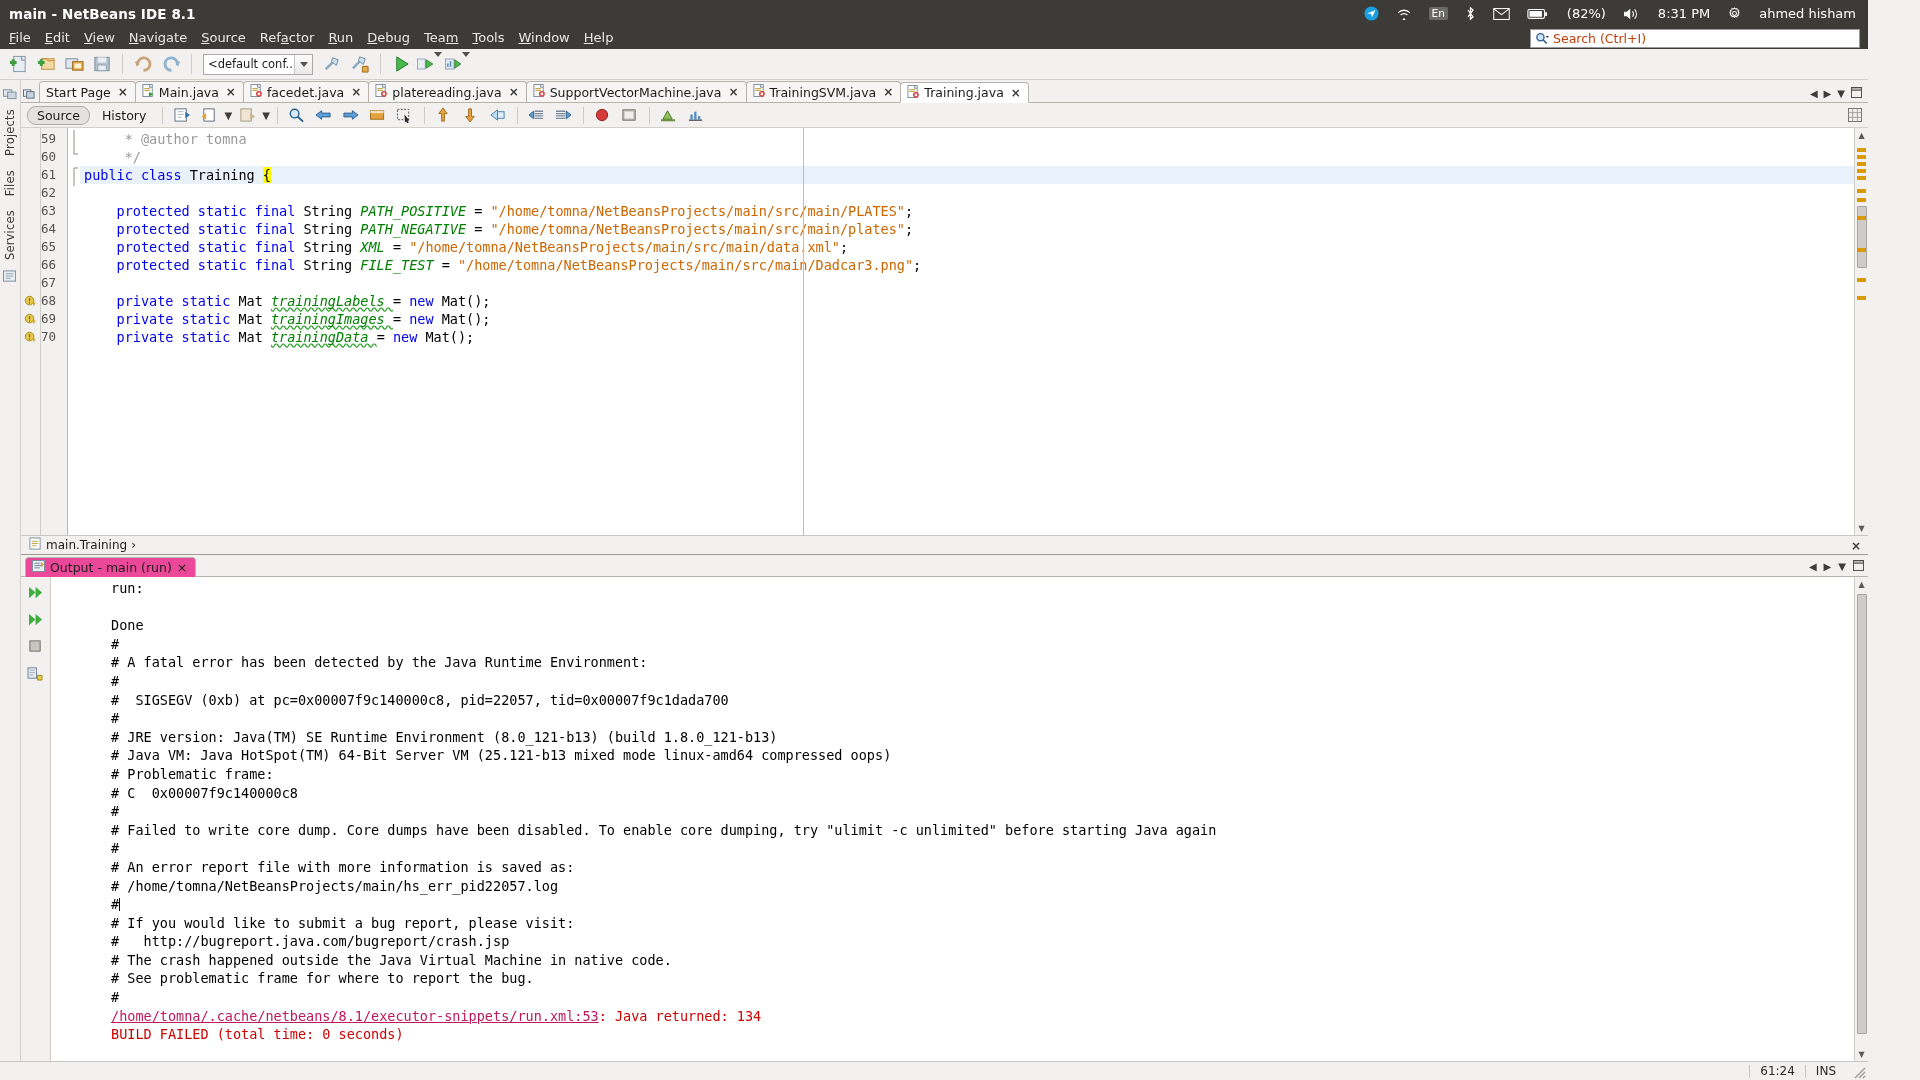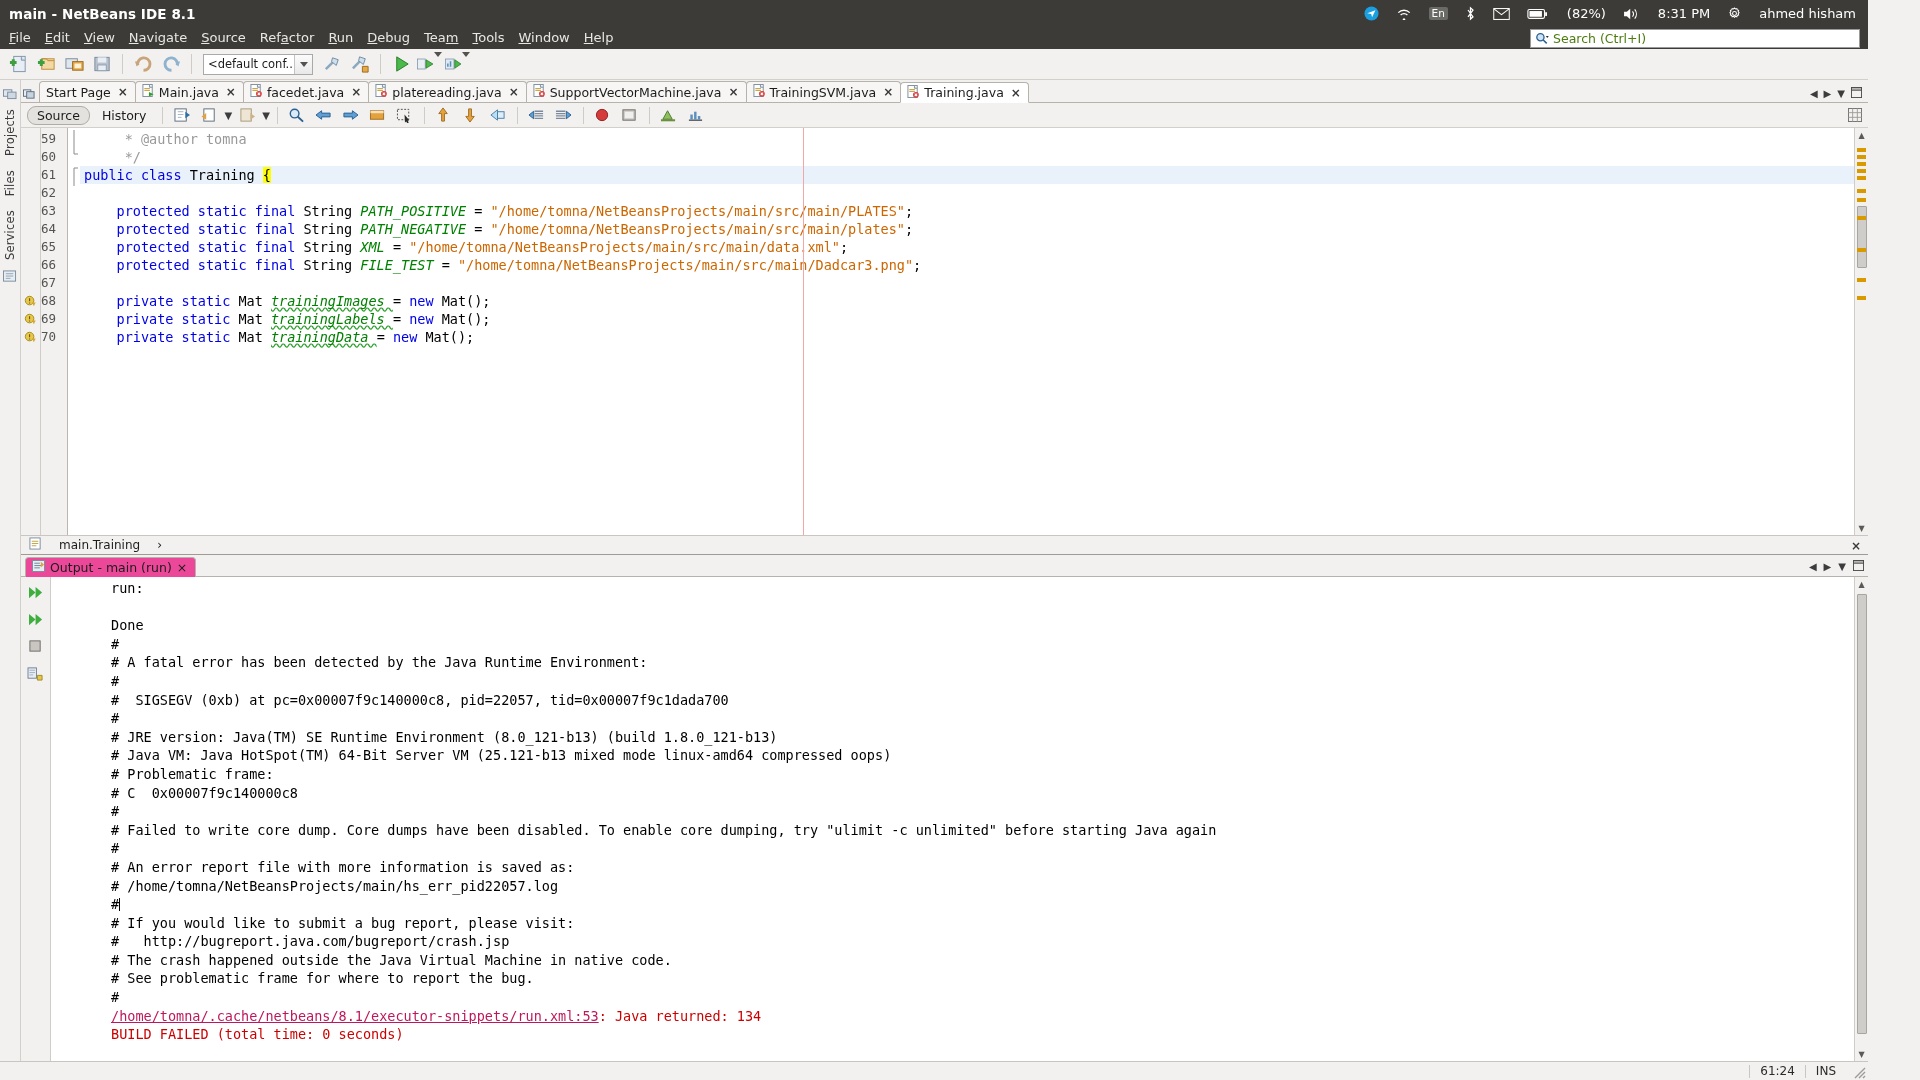--- a/index.html
+++ b/index.html
@@ -37,21 +37,21 @@
     display: flex; align-items: center; flex: 0 0 22px; position: relative;
   }
   .menu-item { padding: 0 7px; font-size: 13px; line-height: 22px; color: #e9e7e4; cursor: default; white-space: nowrap; }
   .menu-item:first-child { padding-left: 9px; }
   .menu-item u { text-decoration: underline; }
   .search-box {
     position: absolute; right: 8px; top: 2px; width: 330px; height: 19px;
     background: #ffffff; border: 1px solid #9a9a9a; display: flex; align-items: center;
   }
   .search-box .mag { width: 22px; height: 17px; display:flex; align-items:center; justify-content:center; }
-  .search-ph { color: #4d7c0f; font-size: 12.5px; font-family: "DejaVu Sans", sans-serif; }
+  .search-ph { color: #c2410c; font-size: 12.5px; font-family: "DejaVu Sans", sans-serif; }
 
   
   .toolbar {
     height: 31px; flex: 0 0 31px; background: #f2f1f0;
     border-bottom: 1px solid #d3d0cb;
     display: flex; align-items: center; padding-left: 5px; gap: 2px;
   }
   .tb-btn { width: 26px; height: 25px; display: flex; align-items: center; justify-content: center; border-radius: 2px; }
   .tb-sep { width: 1px; height: 20px; background: #cfccc7; margin: 0 5px; }
   .conf-combo {
@@ -144,21 +144,21 @@
     width: 14px; background: #f2f1f0; border-left: 1px solid #d0cdc8;
     display:flex; flex-direction:column; align-items:center; position: relative;
   }
   .scroll-arrow { width:14px; height:14px; display:flex; align-items:center; justify-content:center; font-size:8px; color:#5d5a56; }
   .ed-thumb { position:absolute; left:2px; width:10px; background:#cfcdc9; border:1px solid #a9a6a2; border-radius:1px; }
   .err-mark { position:absolute; right:2px; width:9px; height:4px; background:#d99a00; }
 
   
   .breadcrumb {
     height: 19px; flex: 0 0 19px; background: #f2f1f0; border-top: 1px solid #c9c6c1;
-    display: flex; align-items: center; gap: 17px; padding-left: 8px;
+    display: flex; align-items: center; gap: 4px; padding-left: 8px;
     font-size: 12px; color: #1c1c1c; position: relative;
   }
   .bc-close { position:absolute; right:7px; top:3px; font-size:12px; color:#3a3a3a; font-weight:bold; }
 
   
   .output-win { flex: 0 0 auto; display: flex; flex-direction: column; background:#f2f1f0; border-top:1px solid #9e9a95; }
   .out-tabbar {
     height: 22px; flex: 0 0 22px; display: flex; align-items: flex-end; padding-left: 4px;
     position: relative; border-bottom: 1px solid #b6b2ac;
   }
@@ -678,22 +678,22 @@
           <div class="margin-line"></div>
         <div class="cl"><span class="cmt">     * @author tomna</span></div>
             <div class="cl"><span class="cmt">     */</span></div>
             <div class="cl hl"><span class="kw">public class </span><span class="pln">Training </span><span class="pln brace-hl">{</span></div>
             <div class="cl"><span class="pln"></span></div>
             <div class="cl"><span class="pln">    </span><span class="kw">protected static final </span><span class="pln">String </span><span class="fld">PATH_POSITIVE </span><span class="pln">= </span><span class="str">"/home/tomna/NetBeansProjects/main/src/main/PLATES"</span><span class="pln">;</span></div>
             <div class="cl"><span class="pln">    </span><span class="kw">protected static final </span><span class="pln">String </span><span class="fld">PATH_NEGATIVE </span><span class="pln">= </span><span class="str">"/home/tomna/NetBeansProjects/main/src/main/plates"</span><span class="pln">;</span></div>
             <div class="cl"><span class="pln">    </span><span class="kw">protected static final </span><span class="pln">String </span><span class="fld">XML </span><span class="pln">= </span><span class="str">"/home/tomna/NetBeansProjects/main/src/main/data.xml"</span><span class="pln">;</span></div>
             <div class="cl"><span class="pln">    </span><span class="kw">protected static final </span><span class="pln">String </span><span class="fld">FILE_TEST </span><span class="pln">= </span><span class="str">"/home/tomna/NetBeansProjects/main/src/main/Dadcar3.png"</span><span class="pln">;</span></div>
             <div class="cl"><span class="pln"></span></div>
+            <div class="cl"><span class="pln">    </span><span class="kw">private static </span><span class="pln">Mat </span><span class="fldw">trainingLabels </span><span class="pln">= </span><span class="kw">new </span><span class="pln">Mat();</span></div>
             <div class="cl"><span class="pln">    </span><span class="kw">private static </span><span class="pln">Mat </span><span class="fldw">trainingImages </span><span class="pln">= </span><span class="kw">new </span><span class="pln">Mat();</span></div>
-            <div class="cl"><span class="pln">    </span><span class="kw">private static </span><span class="pln">Mat </span><span class="fldw">trainingLabels </span><span class="pln">= </span><span class="kw">new </span><span class="pln">Mat();</span></div>
             <div class="cl"><span class="pln">    </span><span class="kw">private static </span><span class="pln">Mat </span><span class="fldw">trainingData </span><span class="pln">= </span><span class="kw">new </span><span class="pln">Mat();</span></div>
           </div>
 
         <div class="ed-scroll-v">
           <div class="scroll-arrow">▲</div>
           <div class="ed-thumb" style="top:78px;height:62px;"></div>
           <div class="err-mark" style="top:20px"></div>
           <div class="err-mark" style="top:27px"></div>
           <div class="err-mark" style="top:34px"></div>
           <div class="err-mark" style="top:41px"></div>

